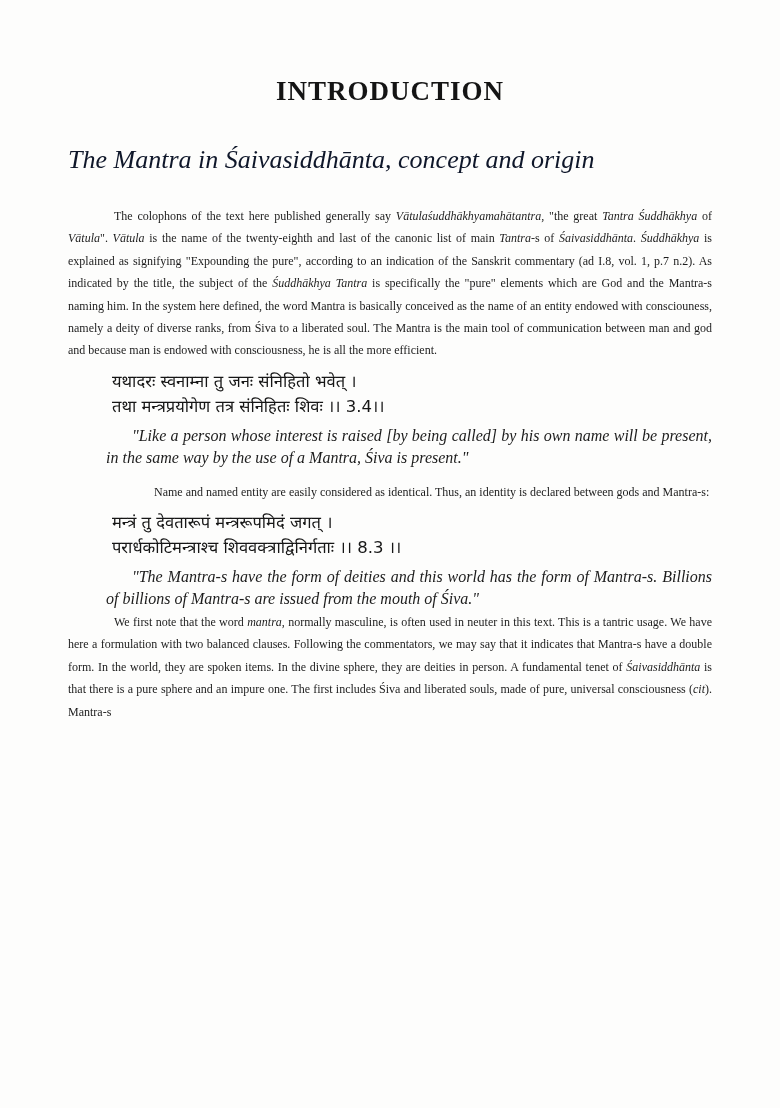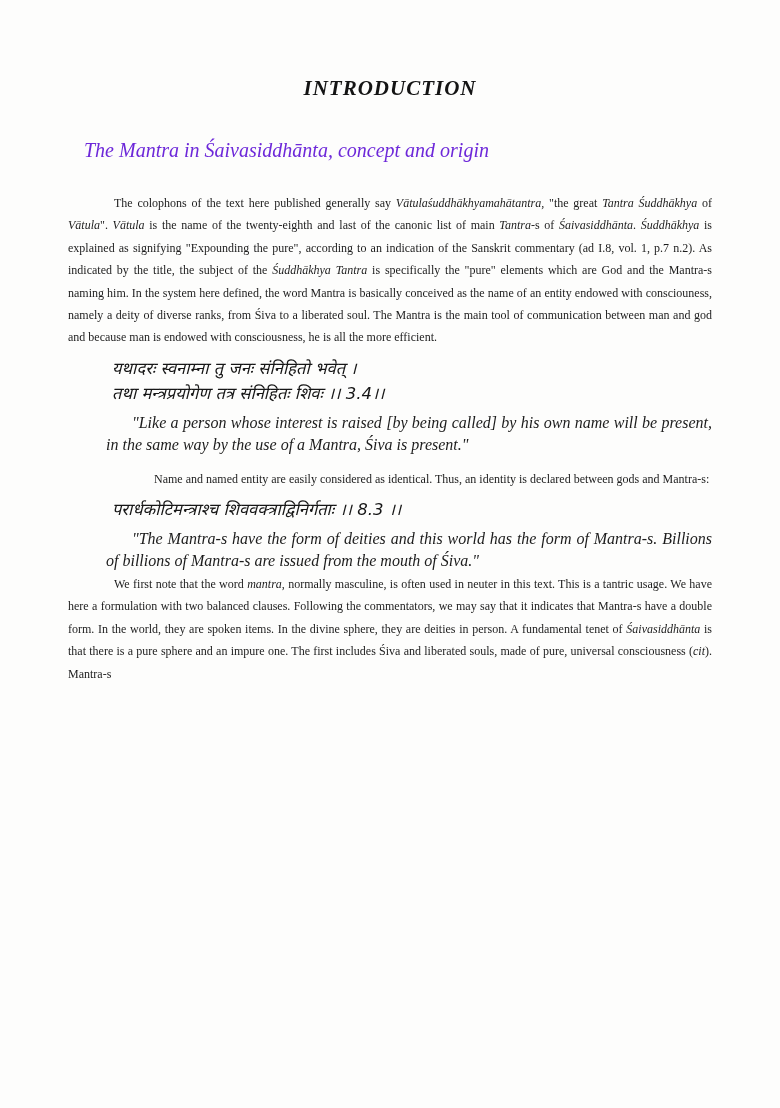--- a/index.html
+++ b/index.html
@@ -14,52 +14,50 @@
     margin: 0 auto;
     background: #fdfdfc;
     box-sizing: border-box;
     padding: 76px 68px 0 68px;
     font-family: "Liberation Serif", serif;
     color: #1c1c1c;
     overflow: hidden;
   }
   .title {
     margin: 0;
-    font-size: 21px;
+    font-size: 27px;
     font-weight: bold;
     text-align: center;
     letter-spacing: 1px;
     color: #141414;
-    font-style: italic;
   }
   .section-heading {
-    margin: 38px 0 0 16px;
-    font-size: 20px;
+    margin: 38px 0 0 0;
+    font-size: 26px;
     font-weight: normal;
     font-style: italic;
-    color: #6d28d9;
+    color: #0f172a;
   }
   p.body {
     margin: 0;
     font-size: 12px;
     line-height: 22.4px;
     text-align: justify;
     text-indent: 46px;
     font-family: Liberation Serif, serif;
   }
   p.first {
     margin-top: 30px;
   }
   .verse {
     margin: 7px 0 6px 44px;
     font-family: "DejaVu Sans", sans-serif;
     font-size: 16.5px;
     line-height: 25px;
     color: #161616;
-    font-style: italic;
   }
   p.translation {
     margin: 2px 0 0 0;
     padding-left: 38px;
     text-indent: 26px;
     font-size: 16px;
     line-height: 22.4px;
     font-style: italic;
     text-align: justify;
   }
@@ -83,20 +81,21 @@
   <div class="verse">
     <div>यथादरः स्वनाम्ना तु जनः संनिहितो भवेत् ।</div>
     <div>तथा मन्त्रप्रयोगेण तत्र संनिहितः शिवः ।। 3.4।।</div>
   </div>
 
   <p class="translation">"Like a person whose interest is raised [by being called] by his own name will be present, in the same way by the use of a Mantra, Śiva is present."</p>
 
   <p class="body after-gap">Name and named entity are easily considered as identical. Thus, an identity is declared between gods and Mantra-s:</p>
 
   <div class="verse">
+    <div>मन्त्रं तु देवतारूपं मन्त्ररूपमिदं जगत् ।</div>
     <div>परार्धकोटिमन्त्राश्च शिववक्त्राद्विनिर्गताः ।। 8.3 ।।</div>
   </div>
 
   <p class="translation">"The Mantra-s have the form of deities and this world has the form of Mantra-s. Billions of billions of Mantra-s are issued from the mouth of Śiva."</p>
 
   <p class="body">We first note that the word <i>mantra</i>, normally masculine, is often used in neuter in this text. This is a tantric usage. We have here a formulation with two balanced clauses. Following the commentators, we may say that it indicates that Mantra-s have a double form. In the world, they are spoken items. In the divine sphere, they are deities in person. A fundamental tenet of <i>Śaivasiddhānta</i> is that there is a pure sphere and an impure one. The first includes Śiva and liberated souls, made of pure, universal consciousness (<i>cit</i>). Mantra-s</p>
 
 </div>
 
 </body></html>

